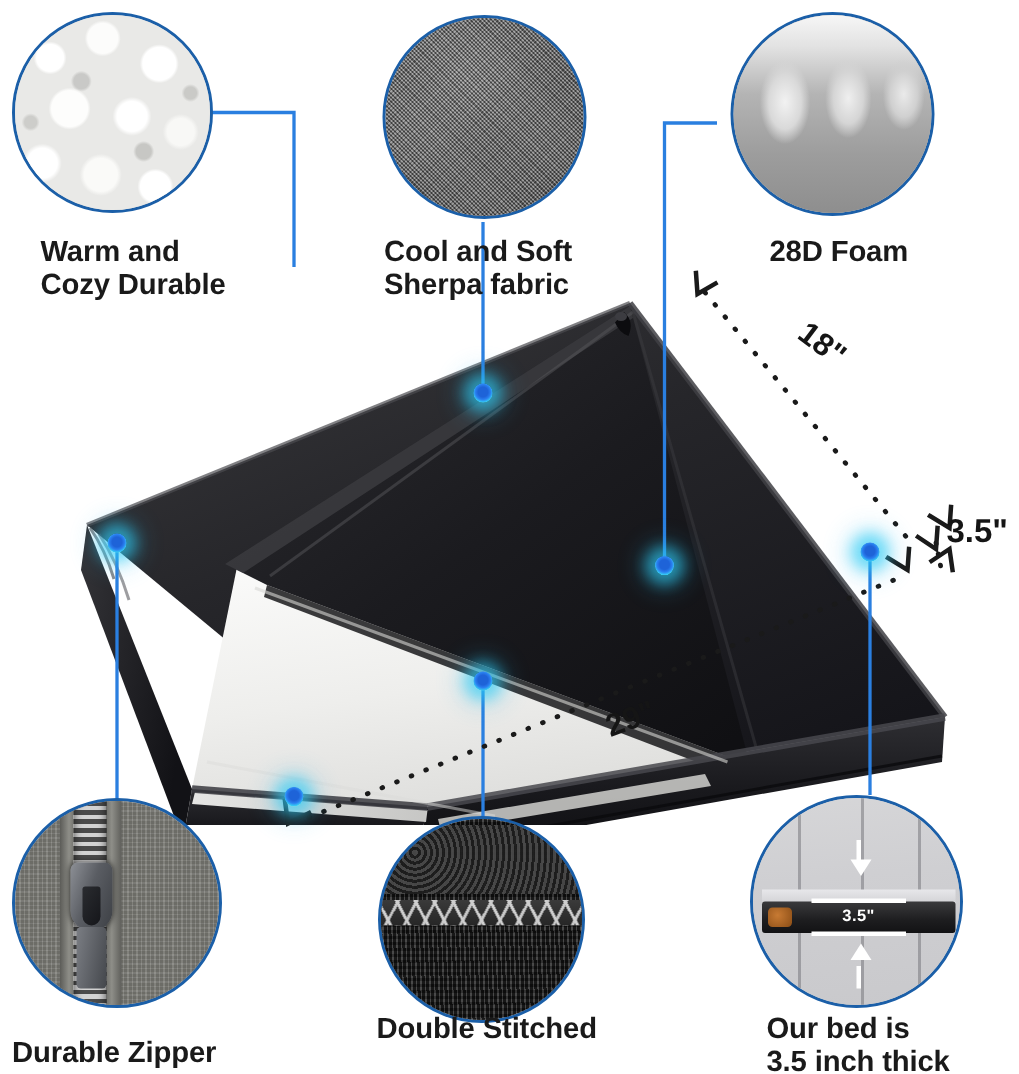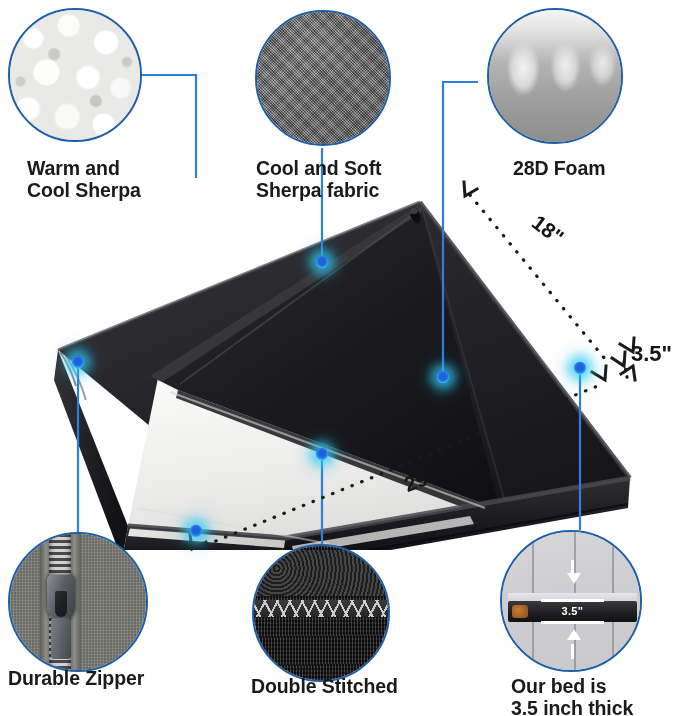--- a/index.html
+++ b/index.html
@@ -294,21 +294,21 @@
 
       <path d="M 580 368 L 580 530"></path>
     </g>
   </svg>
 
   <div class="callout">
     <div class="circle" style="left:8px; top:8px; width:134px; height:134px;">
       <div class="tex tex-sherpa"></div>
     </div>
     <div class="label" style="left:27px; top:158px; width:170px;">Warm and
-Cool Sherpa</div>
+Cozy Durable</div>
   </div>
 
   <div class="callout">
     <div class="circle" style="left:255px; top:10px; width:136px; height:136px;">
       <div class="tex tex-oxford"></div>
     </div>
     <div class="label" style="left:256px; top:158px; width:190px;">Cool and Soft
 Sherpa fabric</div>
   </div>
 
@@ -321,21 +321,21 @@
 
   <div class="callout">
     <div class="circle" style="left:8px; top:532px; width:140px; height:140px;">
       <div class="tex tex-zip"></div>
       <div class="zip-tape-l"></div>
       <div class="zip-tape-r"></div>
       <div class="zip-teeth"></div>
       <div class="zip-slider"></div>
       <div class="zip-pull"></div>
     </div>
-    <div class="label" style="left:8px; top:668px; width:200px;">Durable Zipper</div>
+    <div class="label" style="left:8px; top:692px; width:200px;">Durable Zipper</div>
   </div>
 
   <div class="callout">
     <div class="circle" style="left:252px; top:544px; width:138px; height:138px;">
       <div class="tex tex-stitch"></div>
       <div class="stitch-rough"></div>
       <div class="stitch-band" style="top:40%;"></div>
     </div>
     <div class="label" style="left:251px; top:676px; width:210px;">Double Stitched</div>
   </div>

